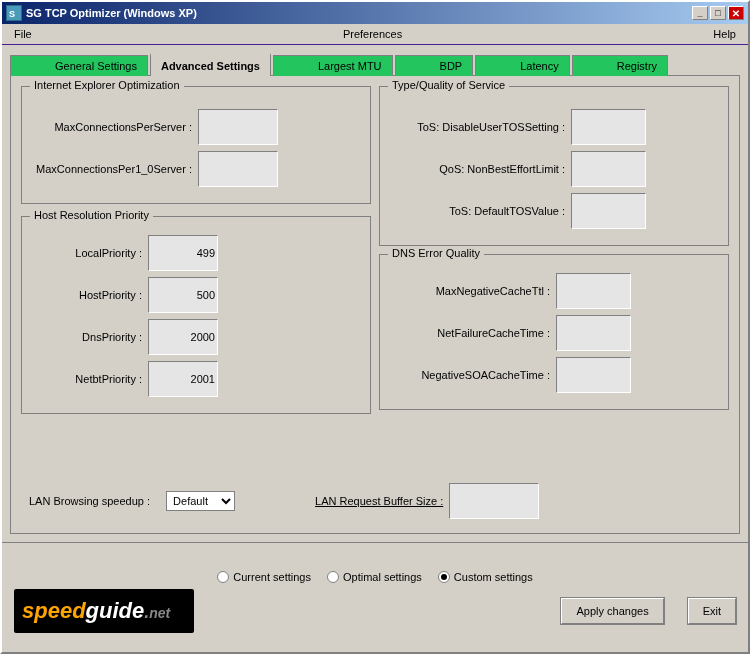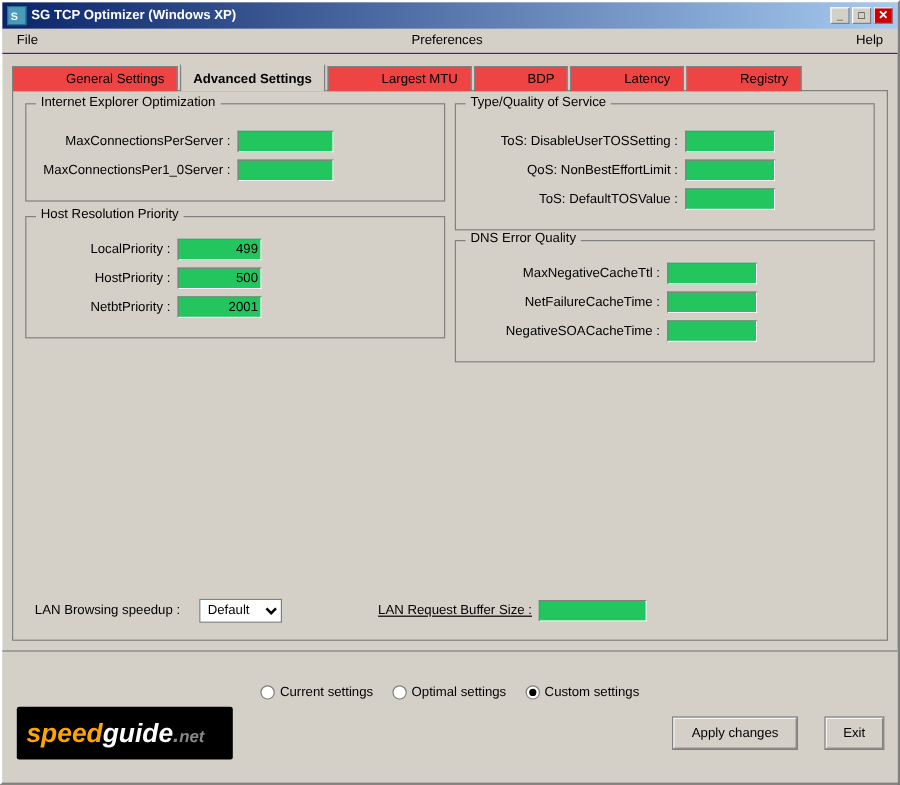--- a/index.html
+++ b/index.html
@@ -132,21 +132,21 @@
 
     .tab.active {
       background: #d4d0c8;
       border-top: 2px solid #d4d0c8;
       padding-top: 5px;
       z-index: 2;
       font-weight: bold;
     }
 
     .tab:not(.active) {
-      background: #ef4444;
+      background: #22c55e;
       padding-top: 4px;
       padding-left: 44px;
     }
 
     
     .tab-panel {
       border: 1px solid #808080;
       background: #d4d0c8;
       padding: 10px;
       flex: 1;
@@ -200,25 +200,25 @@
     }
 
     .form-label {
       text-align: right;
       margin-right: 6px;
       white-space: nowrap;
     }
 
     .form-input {
       width: 80px;
-      height: 18px;
+      height: 36px;
       border: 1px solid #808080;
       border-right-color: #fff;
       border-bottom-color: #fff;
-      background: #22c55e;
+      background: #e5e5e5;
       font-size: 11px;
       padding: 0 2px;
     }
 
     
     .ie-group {
       margin-bottom: 4px;
     }
 
     .ie-group .form-label {
@@ -416,20 +416,24 @@
             <div style="height: 10px;"></div>
             <div class="form-row">
               <span class="form-label" style="min-width:110px; text-align:right; margin-right:6px;">LocalPriority :</span>
               <input class="form-input" type="text" value="499" style="width: 70px; text-align: right;">
             </div>
             <div class="form-row">
               <span class="form-label" style="min-width:110px; text-align:right; margin-right:6px;">HostPriority :</span>
               <input class="form-input" type="text" value="500" style="width: 70px; text-align: right;">
             </div>
             <div class="form-row">
+              <span class="form-label" style="min-width:110px; text-align:right; margin-right:6px;">DnsPriority :</span>
+              <input class="form-input" type="text" value="2000" style="width: 70px; text-align: right;">
+            </div>
+            <div class="form-row">
               <span class="form-label" style="min-width:110px; text-align:right; margin-right:6px;">NetbtPriority :</span>
               <input class="form-input" type="text" value="2001" style="width: 70px; text-align: right;">
             </div>
           </div>
 
         </div>
 
         <div class="right-col">
 
           <div class="group-box tqos-group">

